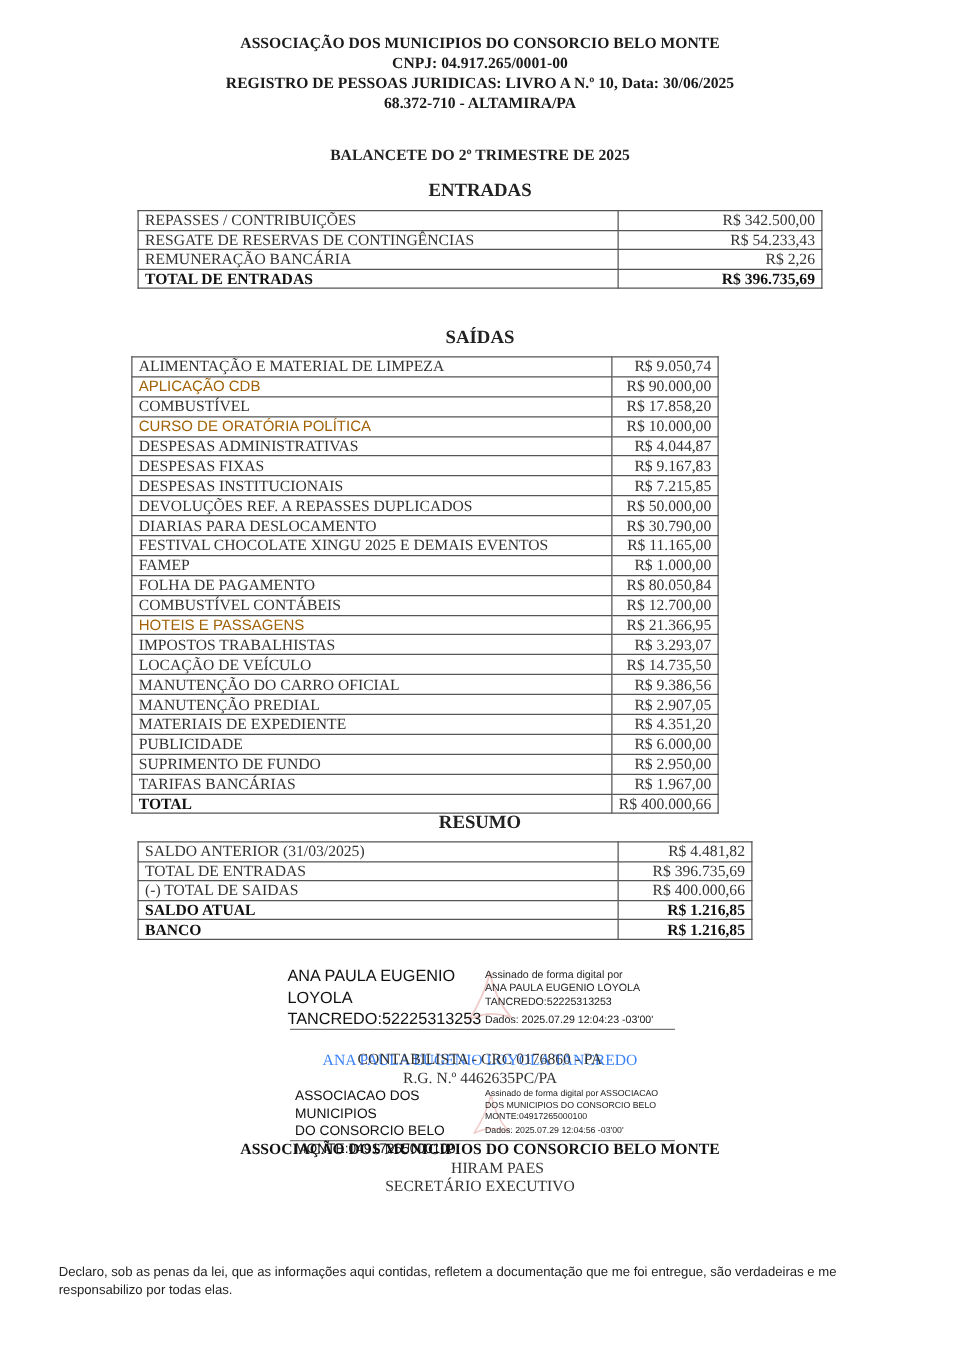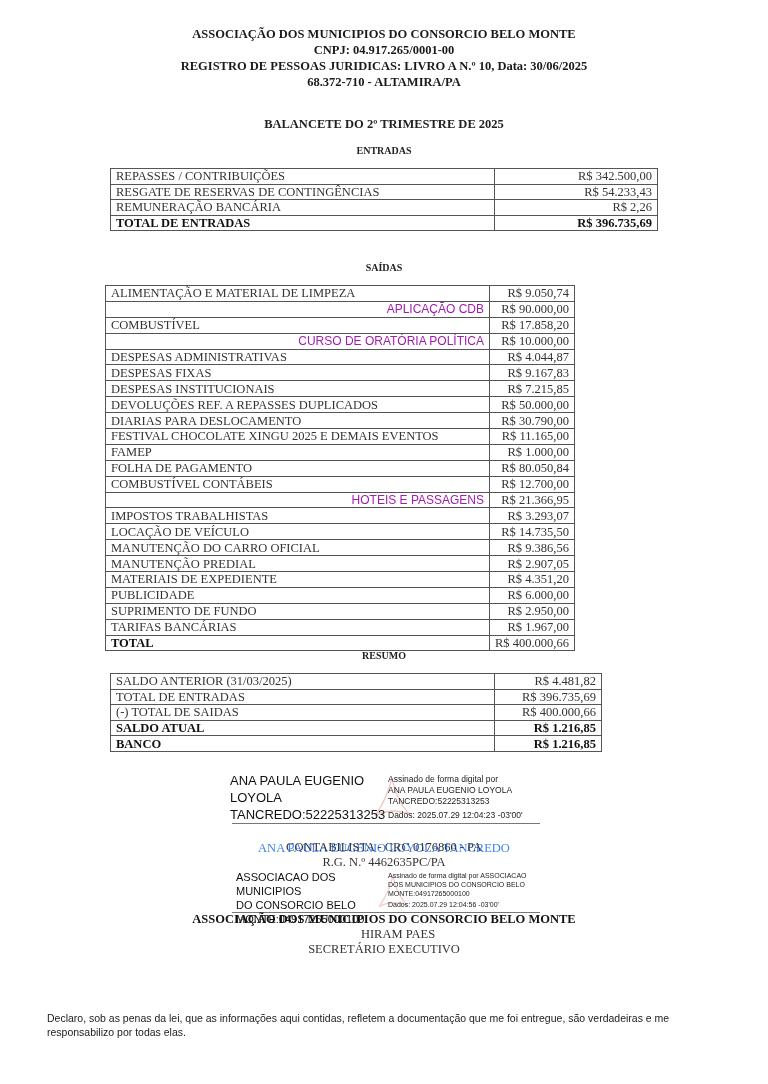--- a/index.html
+++ b/index.html
@@ -1,26 +1,26 @@
 <!DOCTYPE html>
 <html><head>
 <meta charset="utf-8">
 <style>
   * { box-sizing: border-box; margin: 0; padding: 0; }
   html, body { width: 768px; height: 1084px; background: #ffffff; }
   body { position: relative; font-family: "Liberation Serif", serif; color: #222; overflow: hidden; }
   .center { position: absolute; left: 0; width: 768px; text-align: center; }
   .hdr { top: 26px; font-weight: bold; font-size: 12.5px; line-height: 16px; color: #1a1a1a; }
   .title { top: 117px; font-weight: bold; font-size: 12.5px; }
-  .sect { font-weight: bold; font-size: 10px; }
+  .sect { font-weight: bold; font-size: 15px; }
   table { position: absolute; border-collapse: collapse; font-size: 12.5px; }
   td { border: 1px solid #555; padding: 0 5px; height: 15.6px; line-height: 14px; white-space: nowrap; color: #333; }
   td.val { text-align: right; }
   tr.bold td { font-weight: bold; color: #111; }
-  td.sans { font-family: "Liberation Sans", sans-serif; font-size: 12px; color: #a21caf; text-align: right; }
+  td.sans { font-family: "Liberation Sans", sans-serif; font-size: 12px; color: #a16207; }
   #t-entradas { left: 110px; top: 168px; width: 548px; }
   #t-entradas td:first-child { width: 384px; }
   #t-saidas { left: 105px; top: 285px; width: 470px; }
   #t-saidas td:first-child { width: 393px; }
   #t-saidas td { height: 15.9px; }
   #t-resumo { left: 110px; top: 673px; width: 492px; }
   #t-resumo td:first-child { width: 384px; }
   .sig { position: absolute; font-family: "Liberation Sans", sans-serif; color: #111; }
   .sig-name { font-size: 13px; line-height: 17px; }
   .sig-detail { font-size: 8.5px; line-height: 11px; color: #222; }

